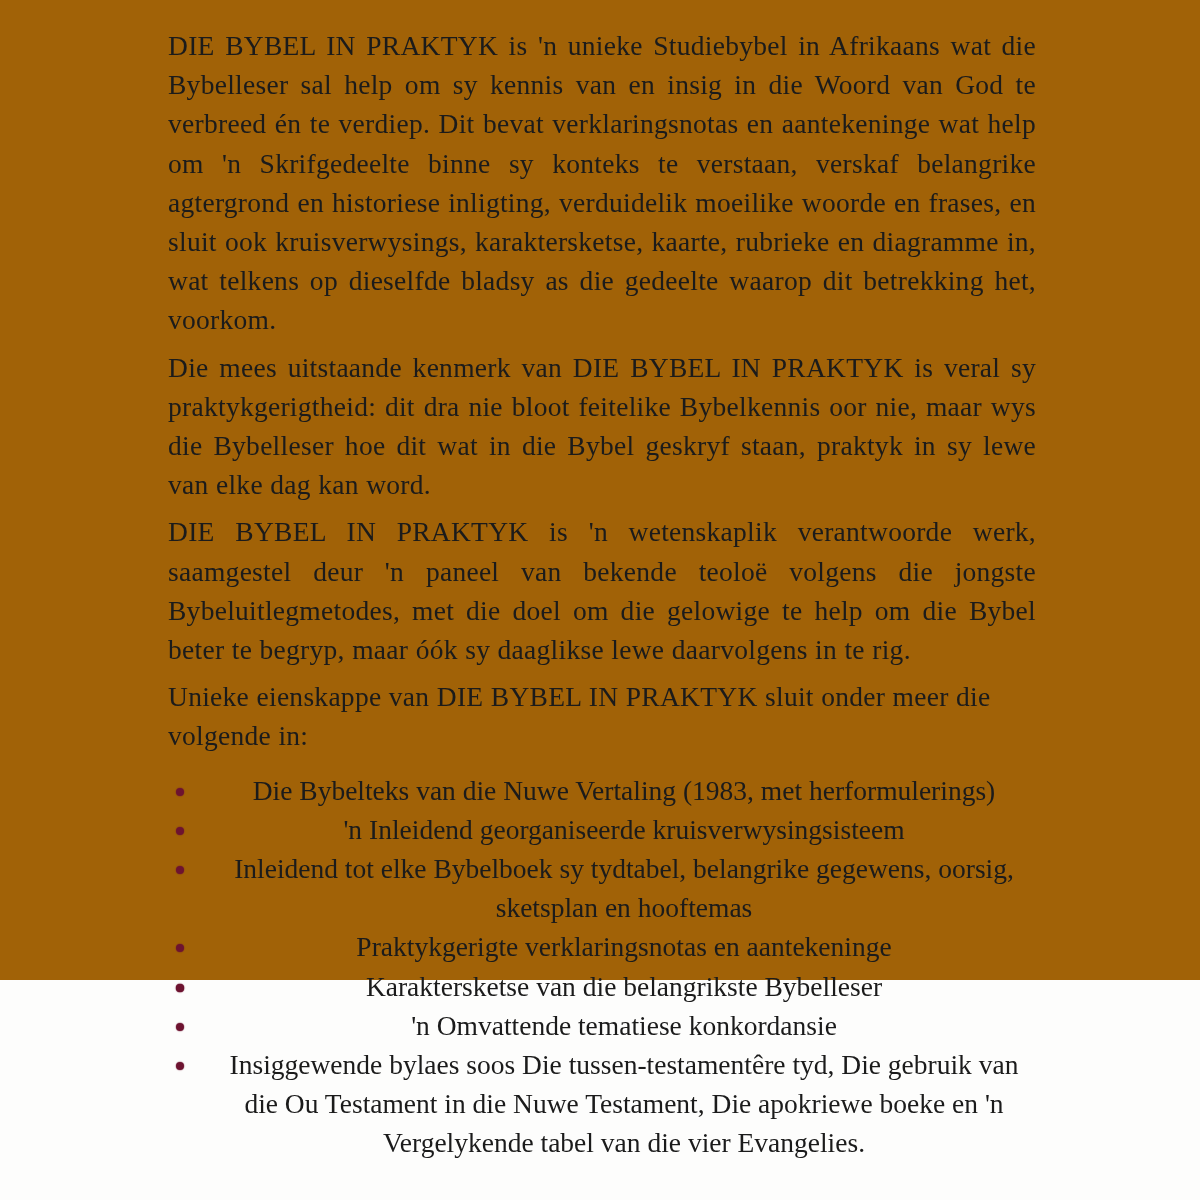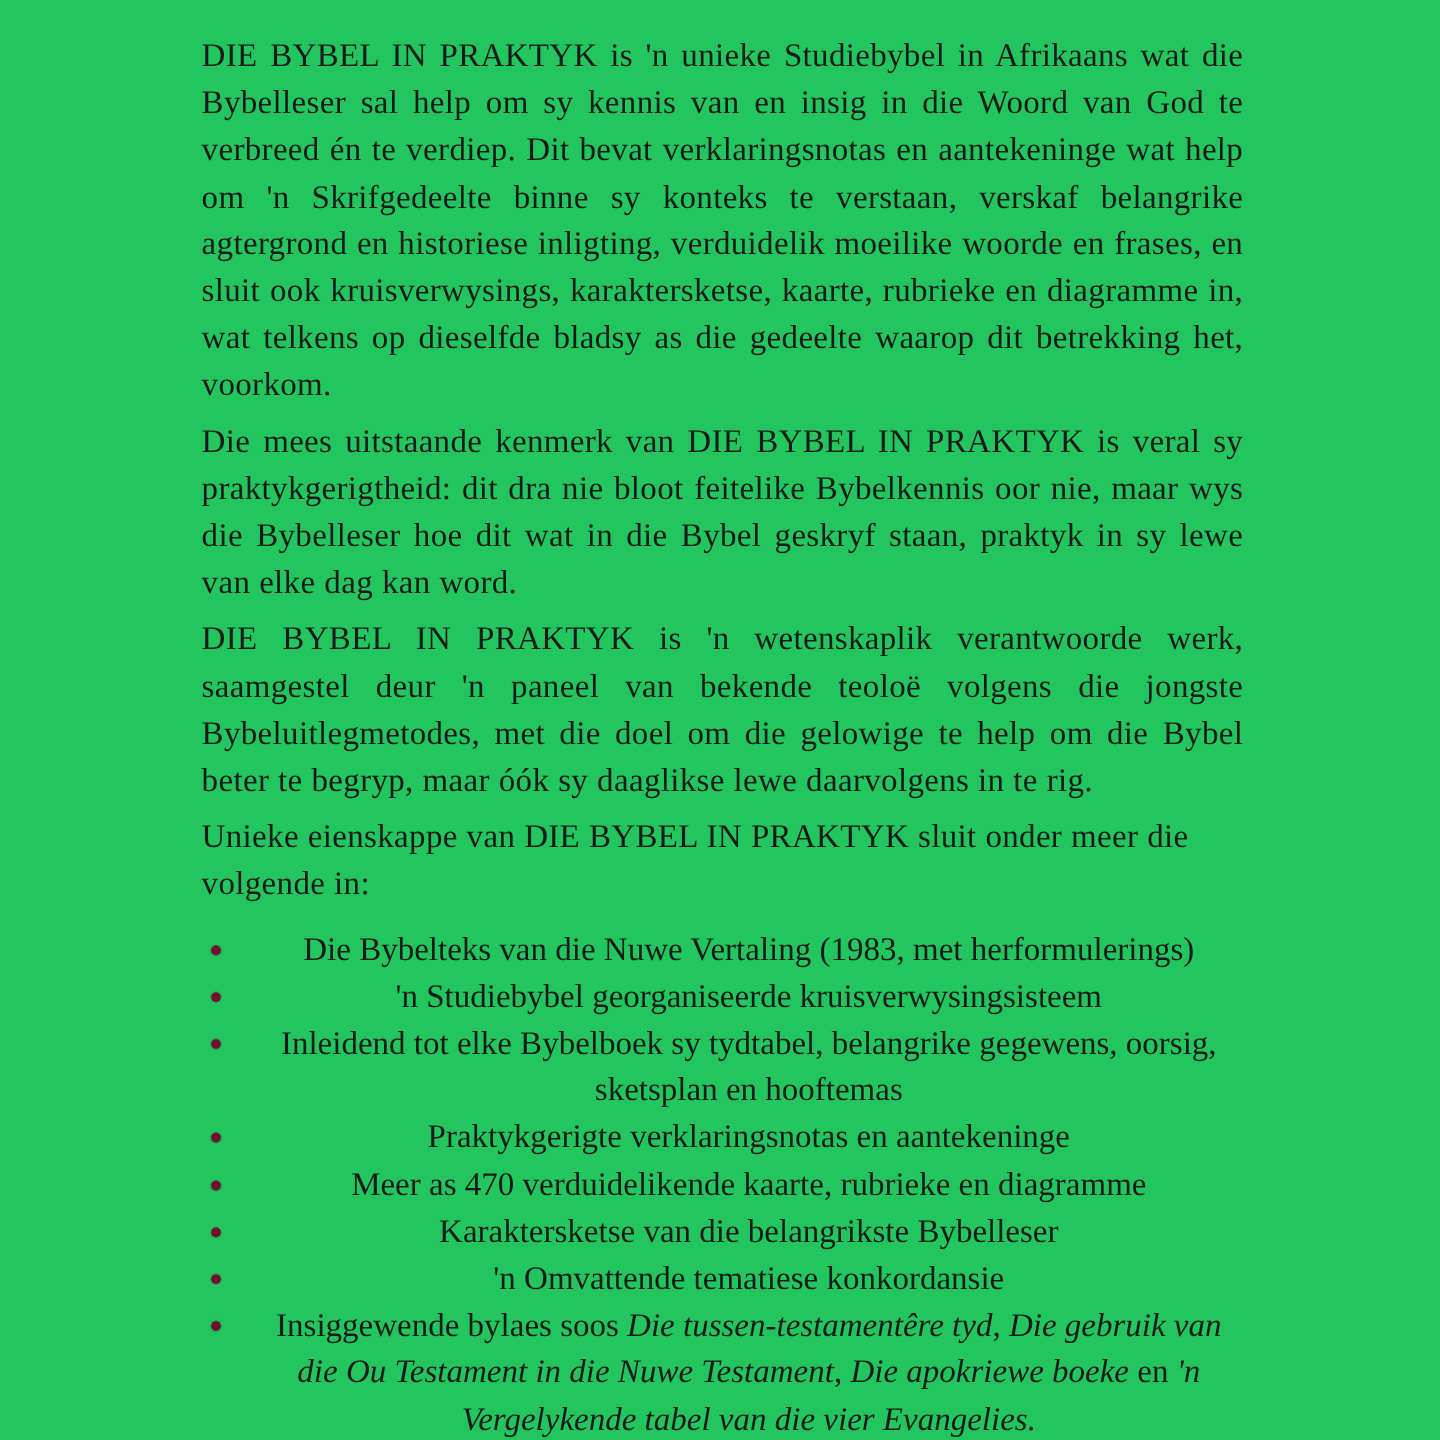--- a/index.html
+++ b/index.html
@@ -11,22 +11,22 @@
     height: 1200px;
     background: #fdfdfc;
     font-family: "Liberation Serif", "DejaVu Serif", serif;
     color: #1b1b1b;
     overflow: hidden;
   }
 
   #page {
     position: relative;
     width: 1200px;
-    height: 1200px;
-    background: #22c55e;
+    height: 980px;
+    background: #a16207;
     box-sizing: border-box;
   }
 
   #content {
     position: absolute;
     left: 168px;
     top: 26px;
     width: 868px;
   }
 
@@ -67,21 +67,20 @@
     left: 8px;
     top: 17px;
     width: 8px;
     height: 8px;
     border-radius: 50%;
     background: #6d1330;
     box-shadow: 0 0 1px 0.5px rgba(109,19,48,0.45);
   }
 
   .it {
-    font-style: italic;
   }
 
   .roman {
     font-style: normal;
   }
 </style>
 </head>
 <body>
 
 <div id="page">
@@ -90,23 +89,23 @@
     <p class="para">DIE BYBEL IN PRAKTYK is 'n unieke Studiebybel in Afrikaans wat die Bybelleser sal help om sy kennis van en insig in die Woord van God te verbreed én te verdiep. Dit bevat verklaringsnotas en aantekeninge wat help om 'n Skrifgedeelte binne sy konteks te verstaan, verskaf belangrike agtergrond en historiese inligting, verduidelik moeilike woorde en frases, en sluit ook kruisverwysings, karaktersketse, kaarte, rubrieke en diagramme in, wat telkens op dieselfde bladsy as die gedeelte waarop dit betrekking het, voorkom.</p>
 
     <p class="para">Die mees uitstaande kenmerk van DIE BYBEL IN PRAKTYK is veral sy praktykgerigtheid: dit dra nie bloot feitelike Bybelkennis oor nie, maar wys die Bybelleser hoe dit wat in die Bybel geskryf staan, praktyk in sy lewe van elke dag kan word.</p>
 
     <p class="para">DIE BYBEL IN PRAKTYK is 'n wetenskaplik verantwoorde werk, saamgestel deur 'n paneel van bekende teoloë volgens die jongste Bybeluitlegmetodes, met die doel om die gelowige te help om die Bybel beter te begryp, maar óók sy daaglikse lewe daarvolgens in te rig.</p>
 
     <p class="para list-intro">Unieke eienskappe van DIE BYBEL IN PRAKTYK sluit onder meer die volgende in:</p>
 
     <ul class="feature-list">
         <li><span class="bullet-dot" style="background: rgb(109, 19, 48);"></span><span><span class="roman">Die Bybelteks van die Nuwe Vertaling (1983, met herformulerings)</span></span></li>
-        <li><span class="bullet-dot" style="background: rgb(109, 19, 48);"></span><span><span class="roman">'n Studiebybel georganiseerde kruisverwysingsisteem</span></span></li>
+        <li><span class="bullet-dot" style="background: rgb(109, 19, 48);"></span><span><span class="roman">'n Inleidend georganiseerde kruisverwysingsisteem</span></span></li>
         <li><span class="bullet-dot" style="background: rgb(109, 19, 48);"></span><span><span class="roman">Inleidend tot elke Bybelboek sy tydtabel, belangrike gegewens, oorsig, sketsplan en hooftemas</span></span></li>
         <li><span class="bullet-dot" style="background: rgb(109, 19, 48);"></span><span><span class="roman">Praktykgerigte verklaringsnotas en aantekeninge</span></span></li>
-        <li><span class="bullet-dot" style="background: rgb(109, 19, 48);"></span><span><span class="roman">Meer as 470 verduidelikende kaarte, rubrieke en diagramme</span></span></li>
+        <li><span class="bullet-dot" style="background: rgb(109, 19, 48);"></span></li>
         <li><span class="bullet-dot" style="background: rgb(109, 19, 48);"></span><span><span class="roman">Karaktersketse van die belangrikste Bybelleser</span></span></li>
         <li><span class="bullet-dot" style="background: rgb(109, 19, 48);"></span><span><span class="roman">'n Omvattende tematiese konkordansie</span></span></li>
         <li><span class="bullet-dot" style="background: rgb(109, 19, 48);"></span><span><span class="roman">Insiggewende bylaes soos </span><span class="it">Die tussen-testamentêre tyd</span><span class="roman">, </span><span class="it">Die gebruik van die Ou Testament in die Nuwe Testament</span><span class="roman">, </span><span class="it">Die apokriewe boeke</span><span class="roman"> en </span><span class="it">'n Vergelykende tabel van die vier Evangelies.</span></span></li>
       </ul>
 
   </div>
 </div>
 
 </body></html>

